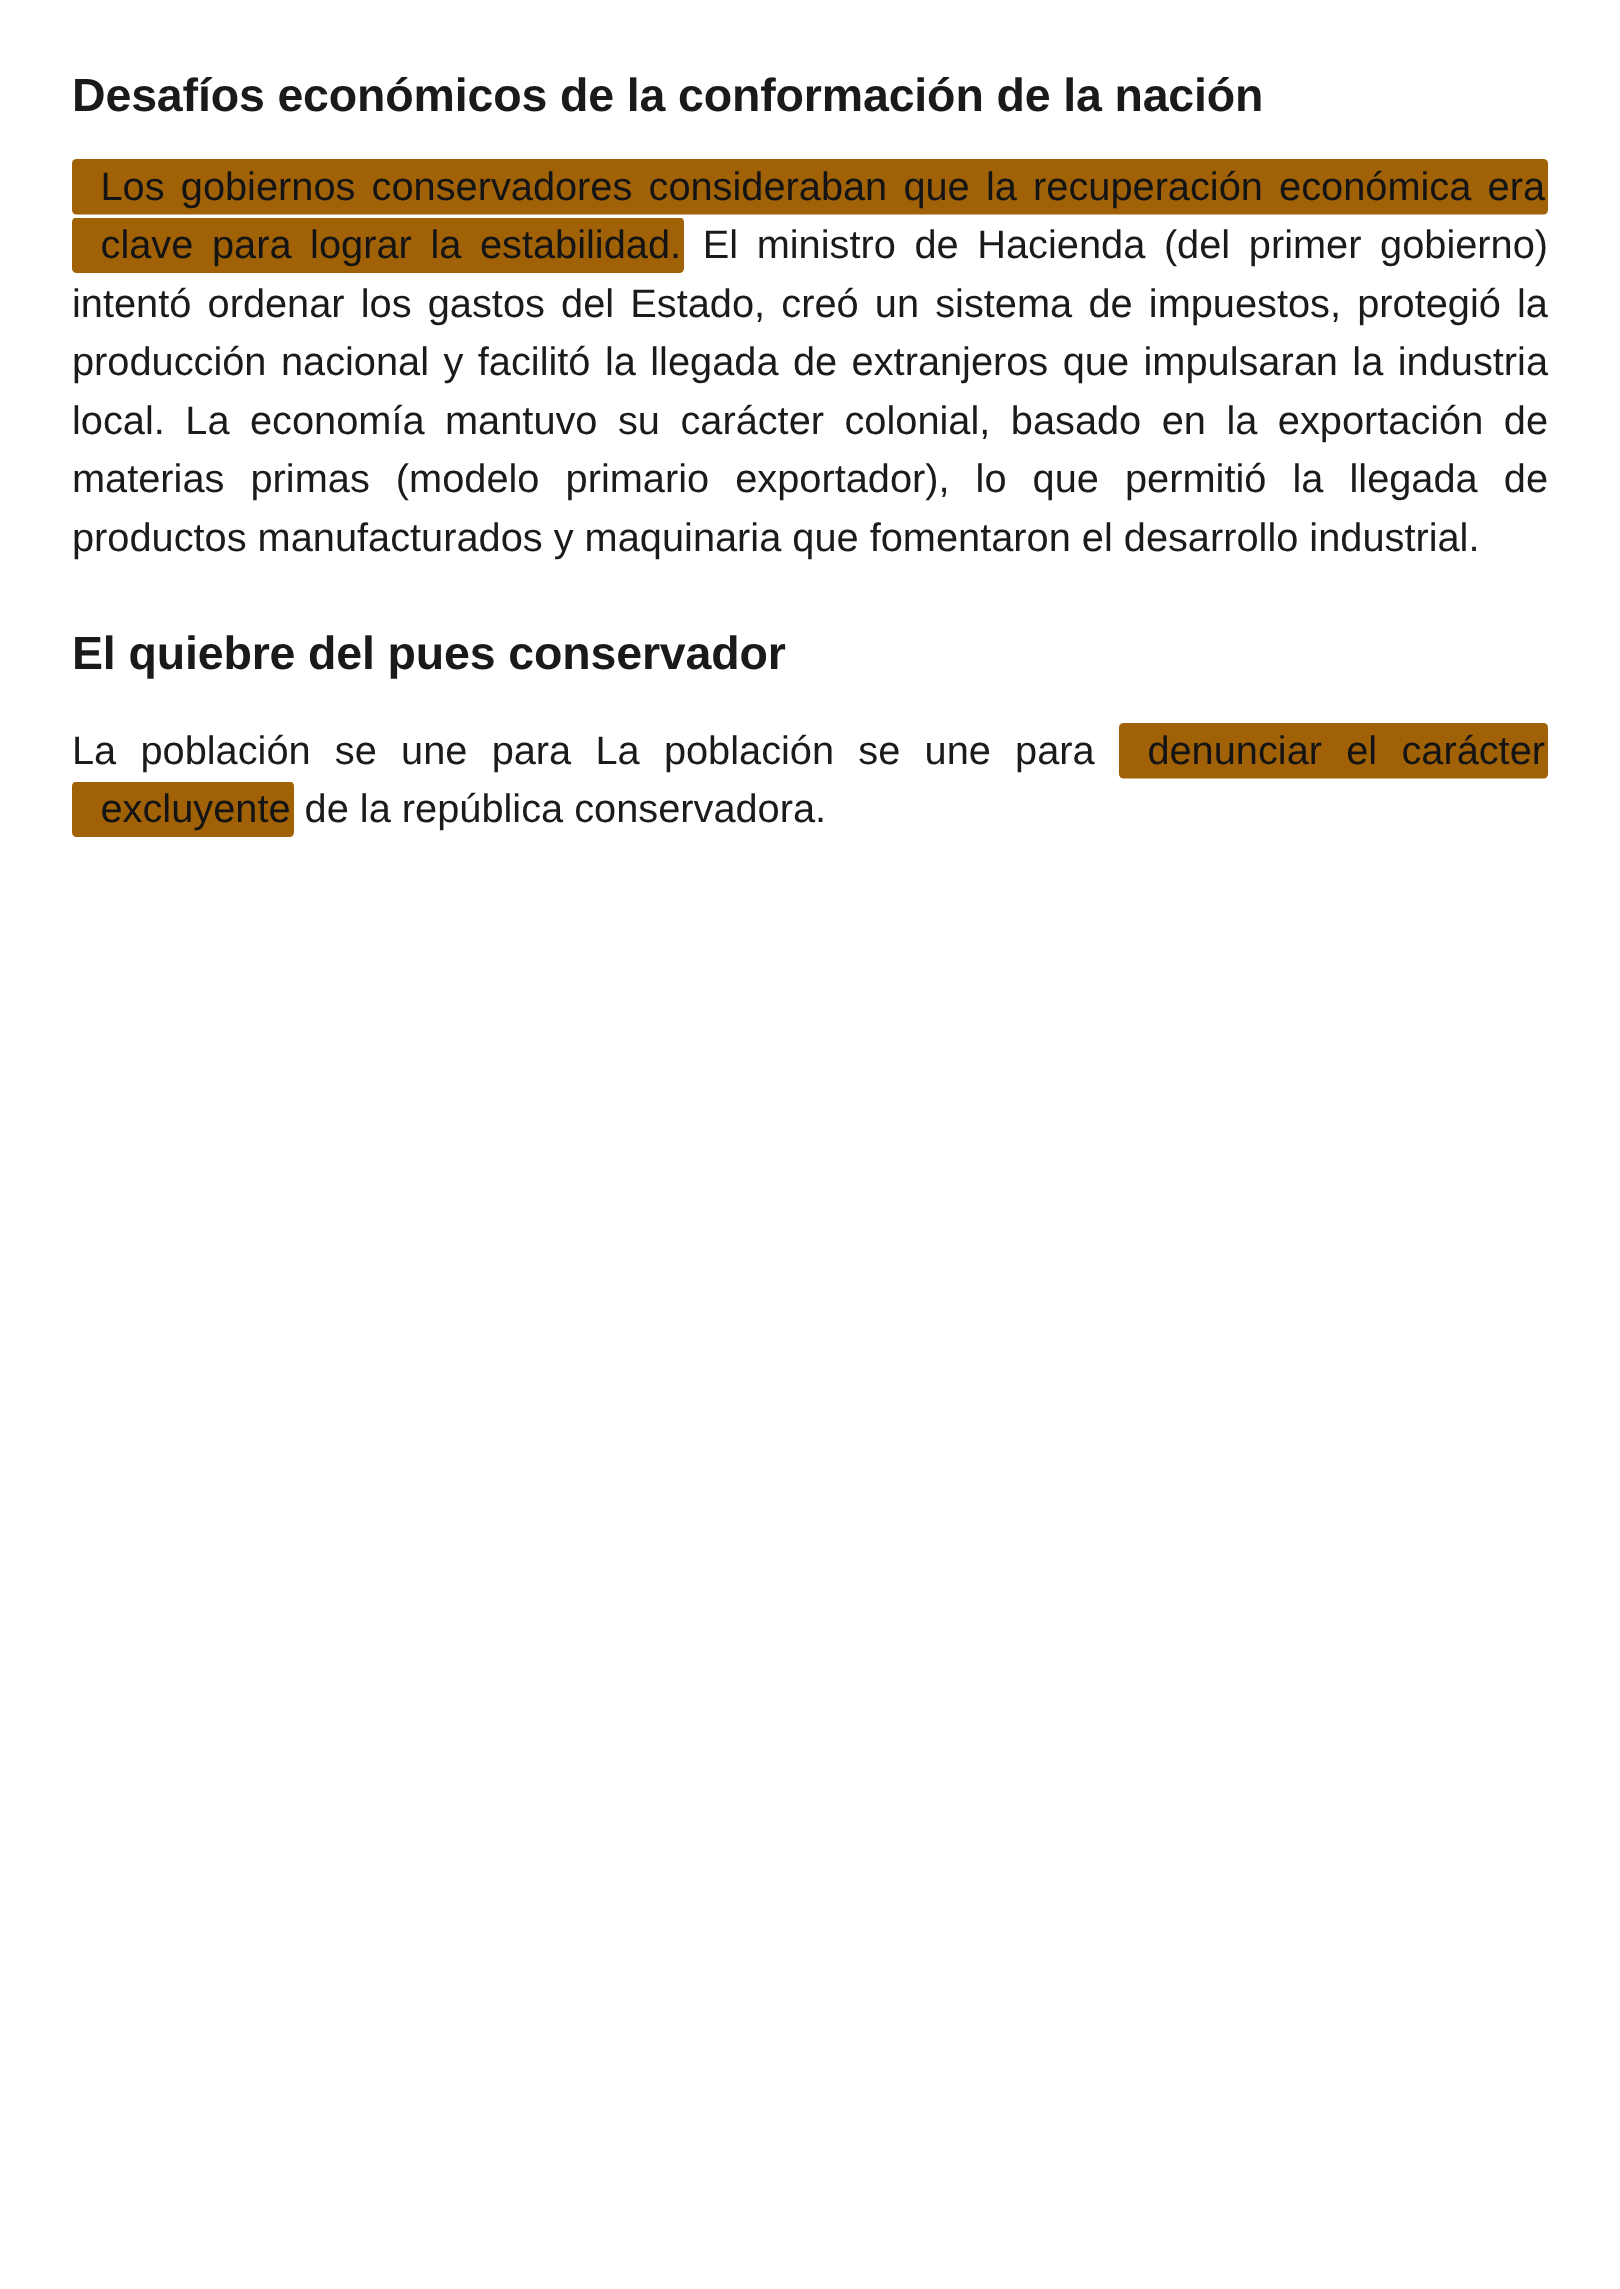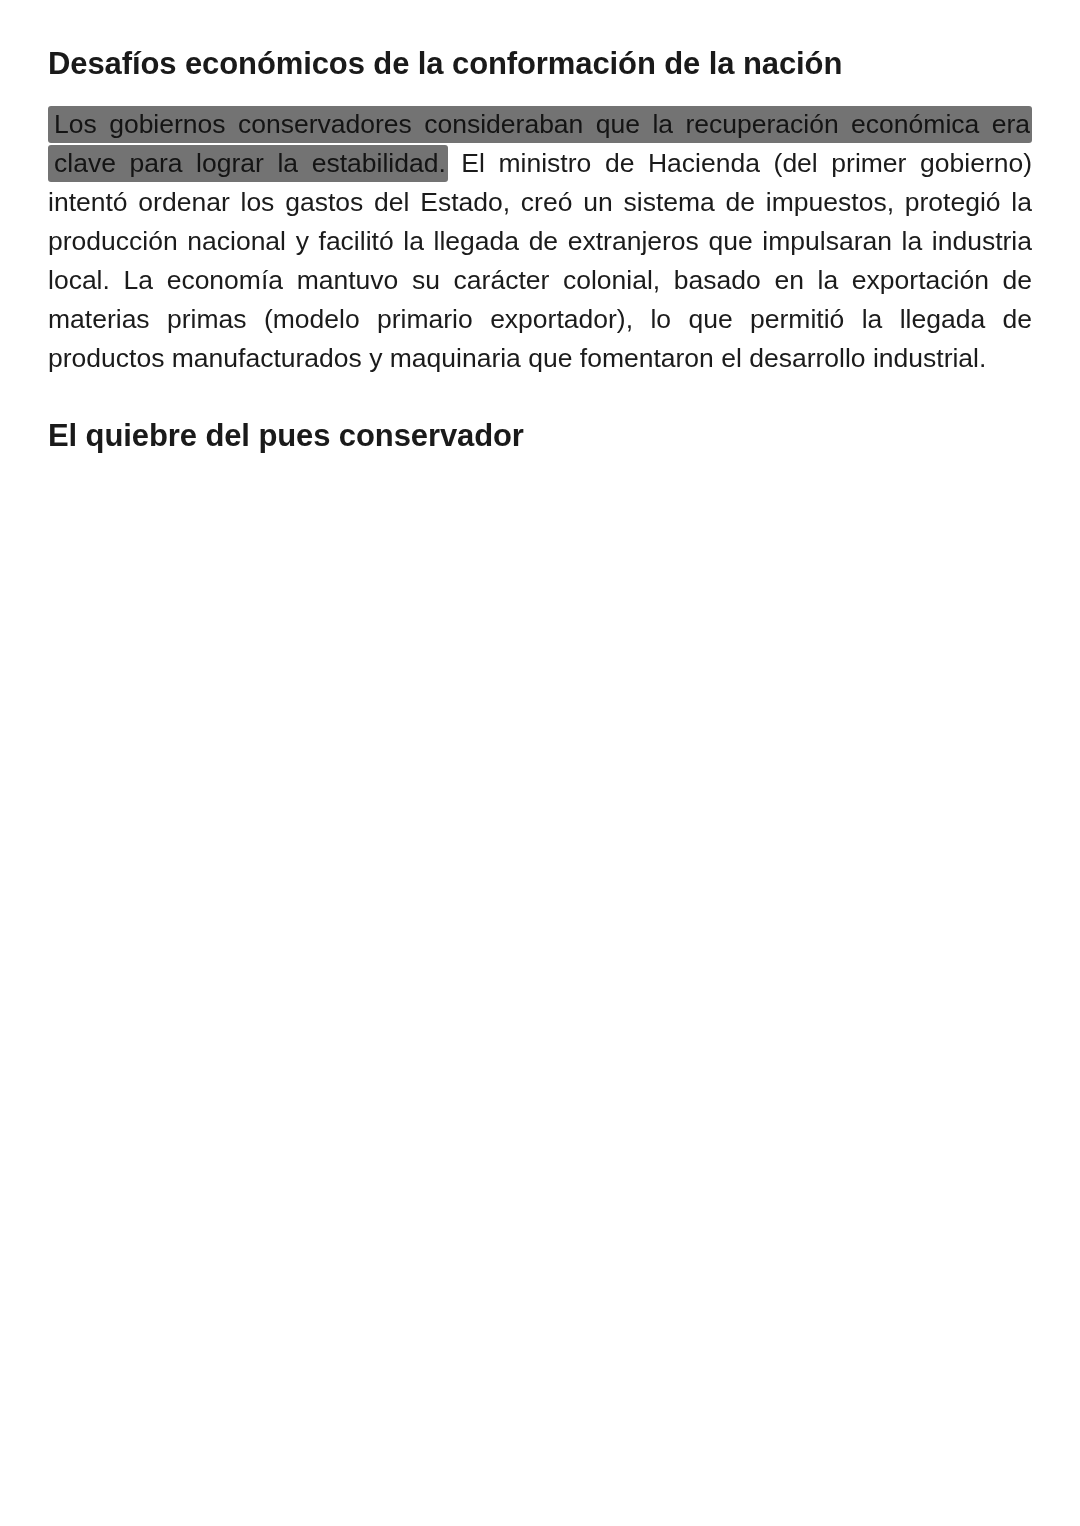--- a/index.html
+++ b/index.html
@@ -43,40 +43,43 @@
     color: #1b1b1b;
     text-align: justify;
     text-justify: inter-word;
     margin: 0 0 26px 0;
     hyphens: none;
   }
   p.para:last-child { margin-bottom: 0; }
 
   
   .hl {
-    background-color: #737373;
+    background-color: #a16207;
     border-radius: 3px;
     box-decoration-break: clone;
     -webkit-box-decoration-break: clone;
-    padding: 3px 2px 4px 6px;
+    padding: 3px 2px 4px 19px;
     color: #141414;
   }
   .spacer-bottom { height: 760px; }
 </style>
 </head>
 <body>
 
 <div class="page">
   <div class="doc-body">
 
     <h2 class="heading heading-1">Desafíos económicos de la conformación de la nación</h2>
 
     <p class="para">
       <span class="hl">Los gobiernos conservadores consideraban que la recuperación económica era clave para lograr la estabilidad.</span><span> El ministro de Hacienda (del primer gobierno) intentó ordenar los gastos del Estado, creó un sistema de impuestos, protegió la producción nacional y facilitó la llegada de extranjeros que impulsaran la industria local. La economía mantuvo su carácter colonial, basado en la exportación de materias primas (modelo primario exportador), lo que permitió la llegada de productos manufacturados y maquinaria que fomentaron el desarrollo industrial.</span>
     </p>
 
     <h2 class="heading heading-2">El quiebre del pues conservador</h2>
 
 
+    <p class="para">
+      <span>La población se une para La población se une para </span><span class="hl">denunciar el carácter excluyente</span><span> de la república conservadora.</span>
+    </p>
 
     <div class="spacer-bottom"></div>
   </div>
 </div>
 
 </body></html>

